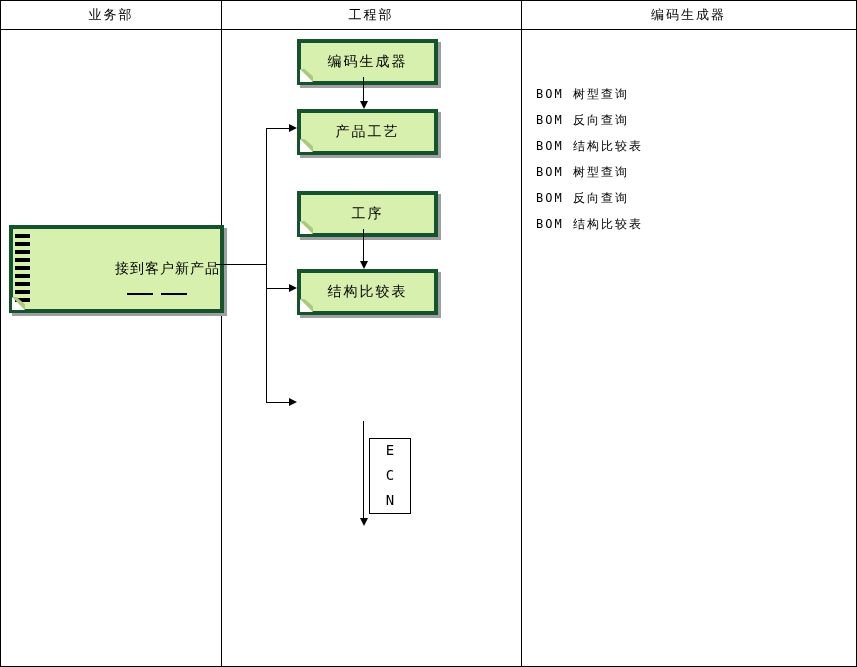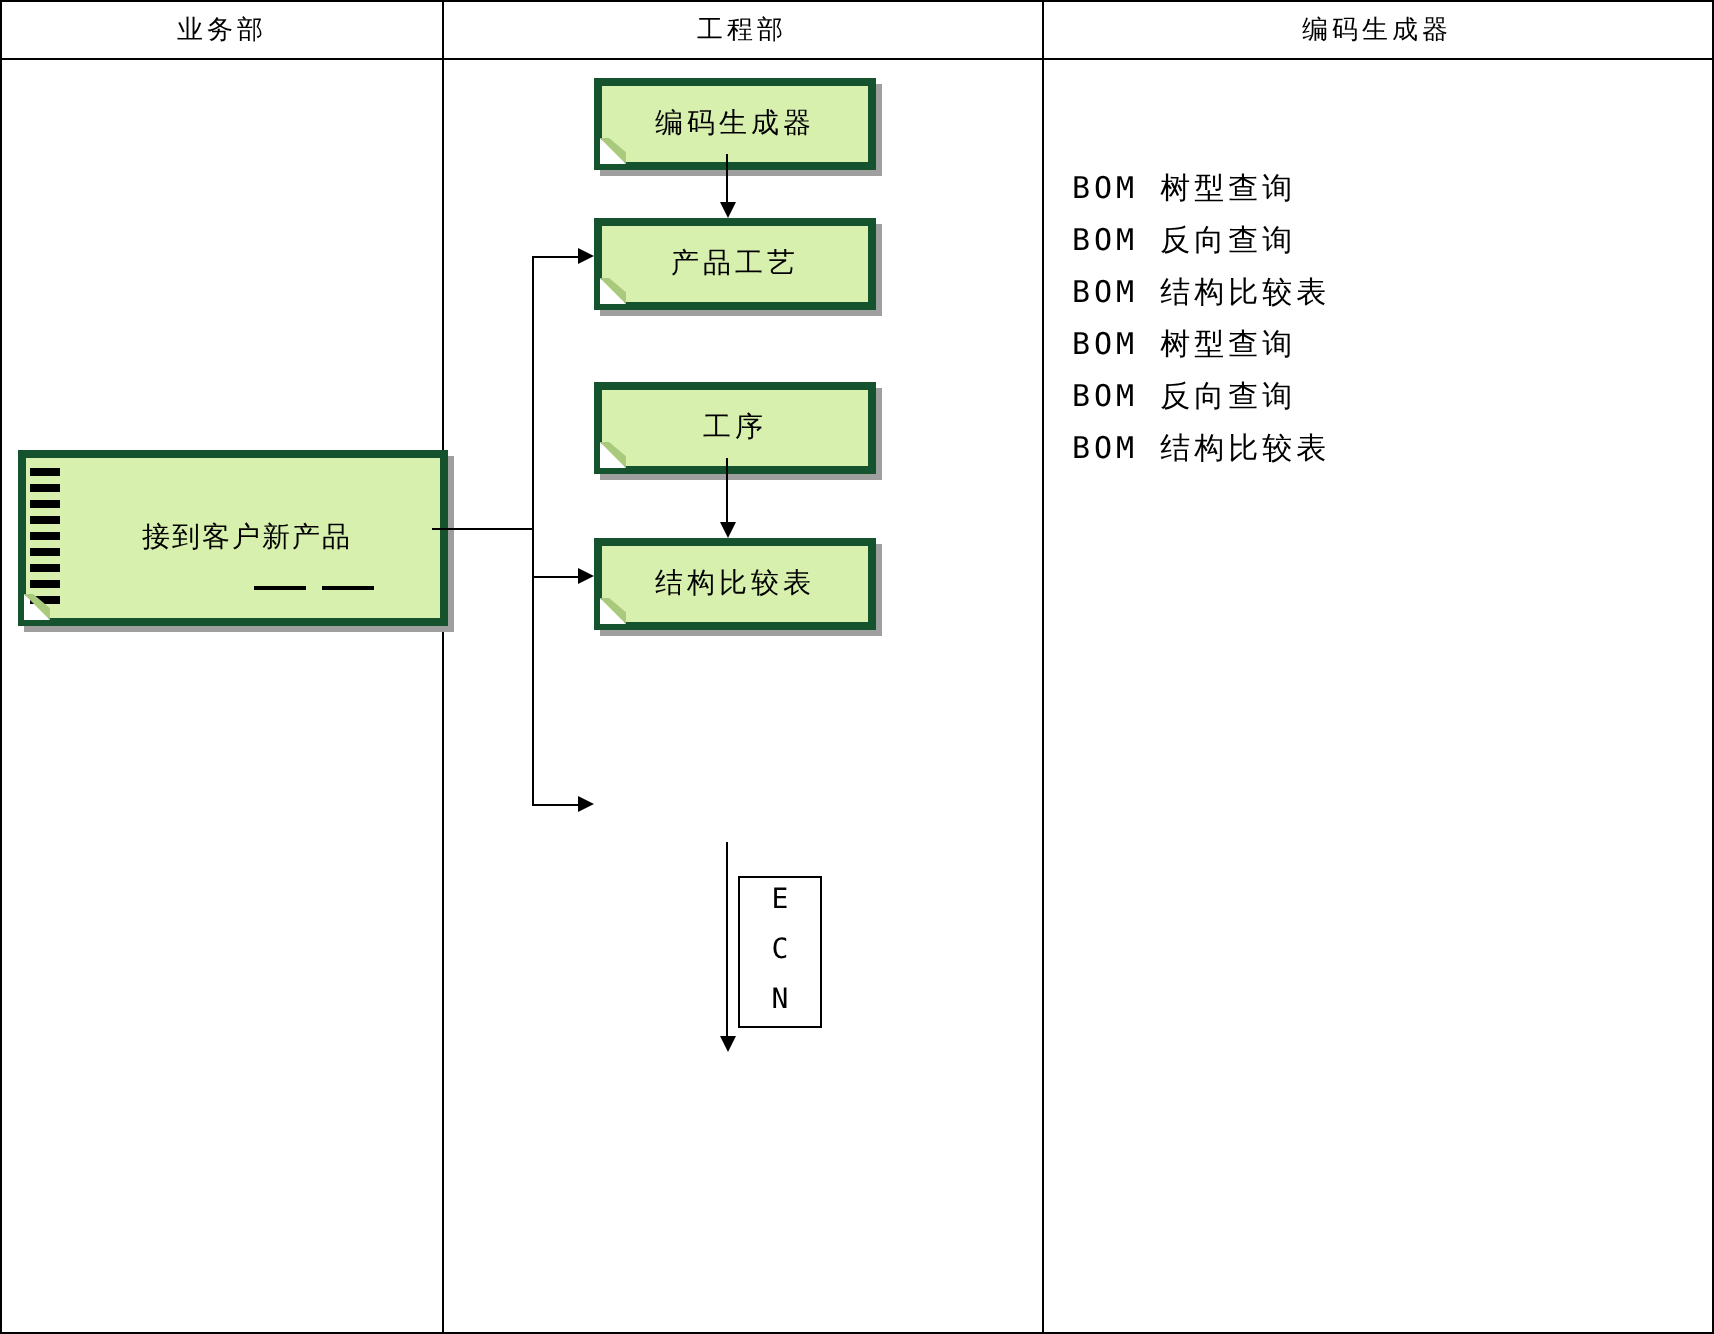--- a/index.html
+++ b/index.html
@@ -34,21 +34,21 @@
     background:#a9c97c;clip-path:polygon(0 0,100% 100%,100% 55%,35% 0);
   }
   .node{
     width:133px;height:38px;
     display:flex;align-items:center;justify-content:center;
     font-size:14px;letter-spacing:2px;
   }
   
   .doc{
     left:8px;top:224px;width:207px;height:80px;
-    display:flex;align-items:center;justify-content:center;
+    display:flex;align-items:center;justify-content:flex-end;
     font-size:14px;letter-spacing:1px;
   }
   .doc-label{margin-left:14px;}
   .coil{
     position:absolute;left:2px;top:5px;bottom:5px;width:15px;
     background:repeating-linear-gradient(to bottom,#000 0 4px,rgba(0,0,0,0) 4px 8px);
   }
   .mark{position:absolute;height:2px;background:#000;top:64px;}
   .mark.m1{left:114px;width:26px;}
   .mark.m2{left:148px;width:26px;}
@@ -67,21 +67,21 @@
   }
   .ecn-text{
     writing-mode:vertical-rl;text-orientation:upright;
     letter-spacing:9px;font-size:14px;
     font-family:"DejaVu Sans Mono","Liberation Mono",monospace;
     padding-top:6px;
   }
   
   .reports{
     position:absolute;left:535px;top:80px;
-    font-size:15px;line-height:26px;letter-spacing:2px;
+    font-size:12px;line-height:26px;letter-spacing:2px;
     font-family:"DejaVu Sans Mono","Liberation Mono",monospace;
   }
 </style>
 </head>
 <body>
 
 <div class="canvas">
 
   <div class="header-line"></div>
   <div class="divider-v" style="left:220px"></div>

